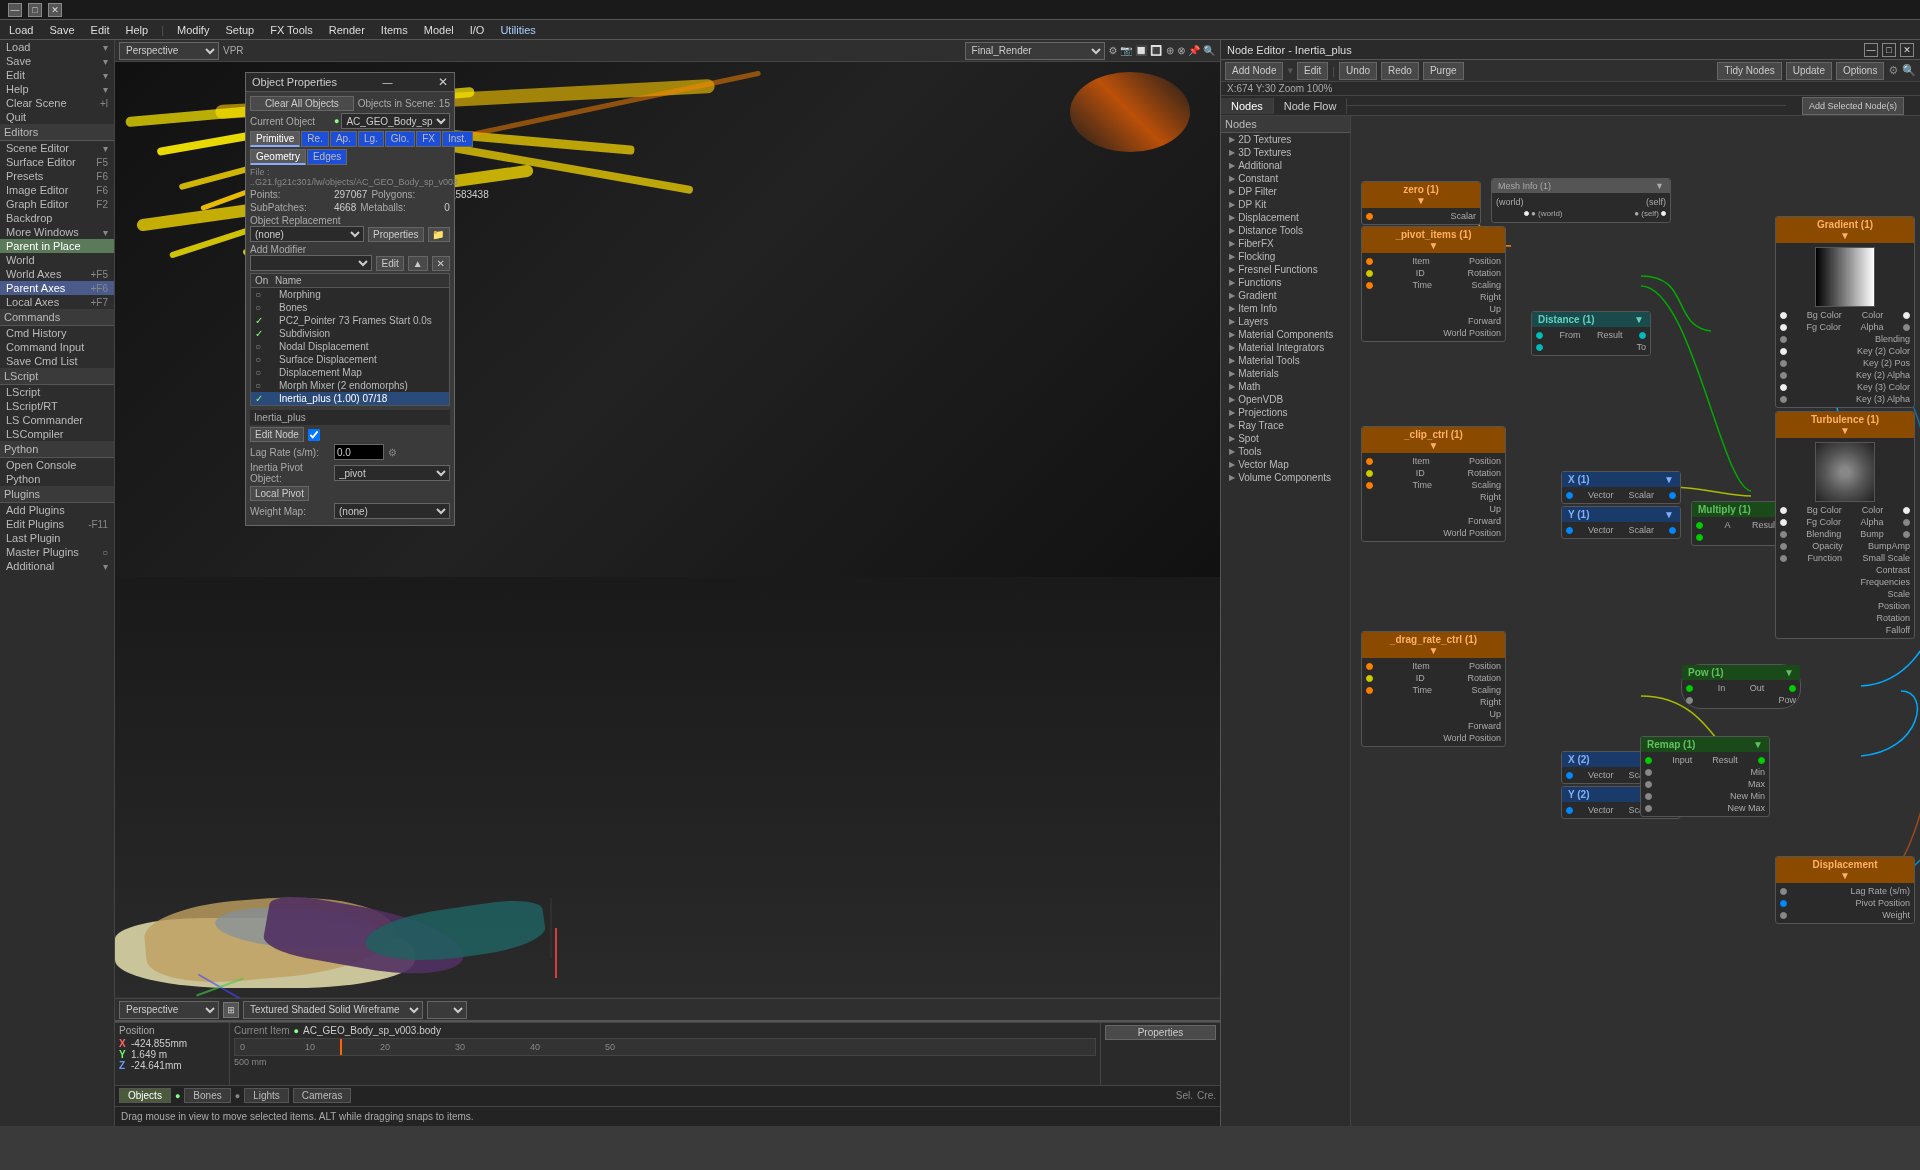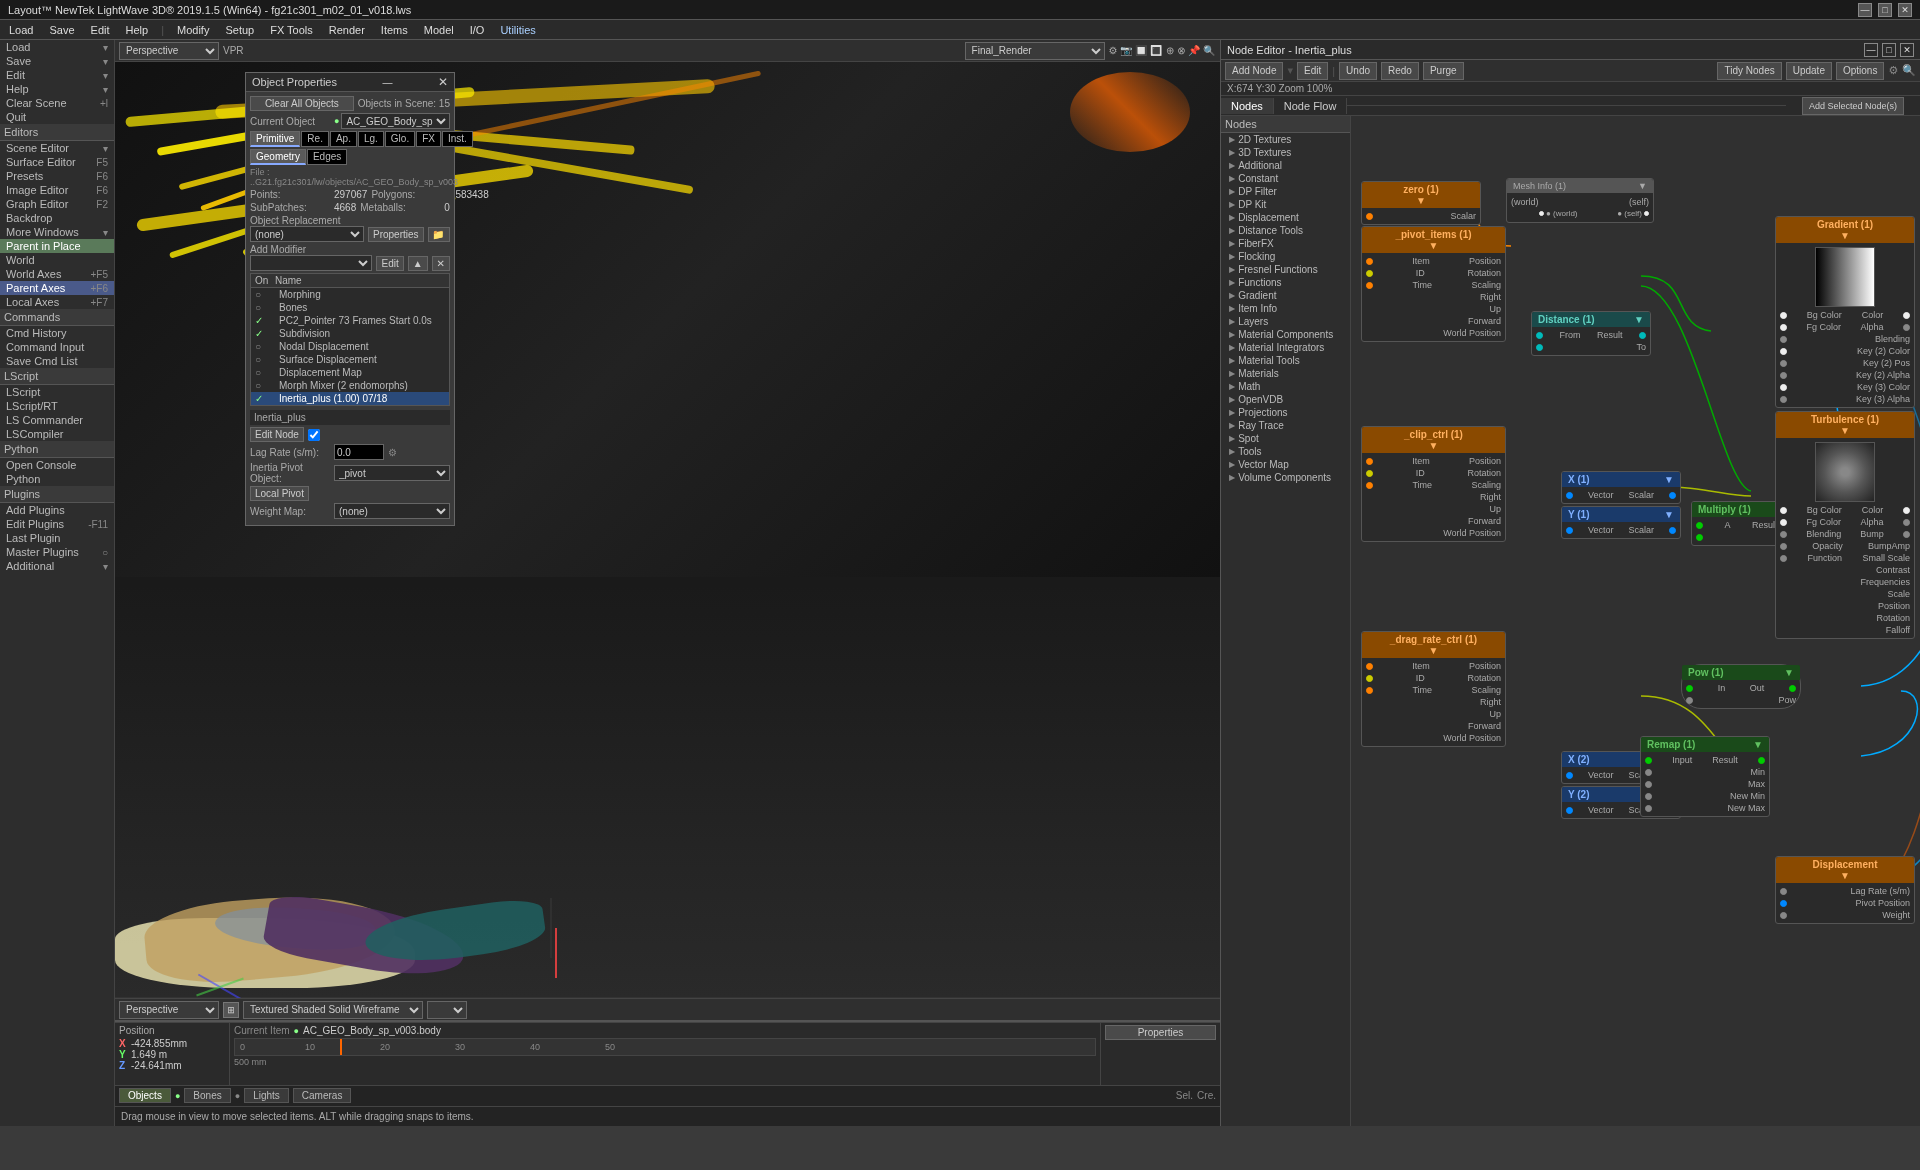--- a/index.html
+++ b/index.html
@@ -315,21 +315,21 @@
       background: #2a2a2a;
       border: 1px solid #666;
       color: #ccc;
       font-size: 10px;
       width: 100%;
     }
 
     .tab-row { display: flex; gap: 1px; margin-bottom: 2px; }
     .dialog-tab {
       padding: 1px 5px;
-      background: #000000;
+      background: #1d4ed8;
       border: 1px solid #666;
       color: #bbb;
       font-size: 10px;
       cursor: pointer;
     }
     .dialog-tab.active { background: #5a5a5a; color: #fff; border-bottom: 2px solid #8af; }
 
     .modifier-list {
       background: #2a2a2a;
       border: 1px solid #555;
@@ -406,21 +406,20 @@
       background: #2a2a2a;
       border-top: 2px solid #555;
       display: flex;
       flex-direction: column;
     }
   </style>
 </head>
 <body>
 
 <div style="height:20px; background:#1a1a1a; display:flex; align-items:center; padding:0 8px; border-bottom:1px solid #555; font-size:11px; color:#ddd;">
-  <span style="flex:1;">Layout™ NewTek LightWave 3D® 2019.1.5 (Win64) - fg21c301_m02_01_v018.lws</span>
   <div style="display:flex; gap:6px;">
     <div style="width:14px;height:14px;background:#555;border:1px solid #888;display:flex;align-items:center;justify-content:center;cursor:pointer;font-size:9px;">—</div>
     <div style="width:14px;height:14px;background:#555;border:1px solid #888;display:flex;align-items:center;justify-content:center;cursor:pointer;font-size:9px;">□</div>
     <div style="width:14px;height:14px;background:#555;border:1px solid #888;display:flex;align-items:center;justify-content:center;cursor:pointer;font-size:9px;">✕</div>
   </div>
 </div>
 
 <div class="top-menubar">
   <span class="menu-item">Load</span>
   <span class="menu-item">Save</span>
@@ -861,21 +860,21 @@
             <span style="cursor:pointer;">▼</span>
           </div>
           <div class="node-body">
             <div class="node-row">
               <div class="node-port port-orange"></div>
               <span>Scalar</span>
             </div>
           </div>
         </div>
 
-        <div class="mesh-info-box" style="left:155px; top:62px; width:148px;">
+        <div class="mesh-info-box" style="left:140px; top:62px; width:180px;">
           <div style="background:#555; padding:2px 6px; margin:-4px -4px 4px -4px; border-radius:2px 2px 0 0; display:flex; justify-content:space-between;">
             <span>Mesh Info (1)</span>
             <span style="cursor:pointer;">▼</span>
           </div>
           <div style="display:flex; justify-content:space-between; font-size:9px; color:#aaa;">
             <span>(world)</span>
             <span>(self)</span>
           </div>
           <div style="display:flex; justify-content:space-between; font-size:8px; margin-top:2px;">
             <div style="display:flex; align-items:center; gap:2px;margin-left:28px;">

